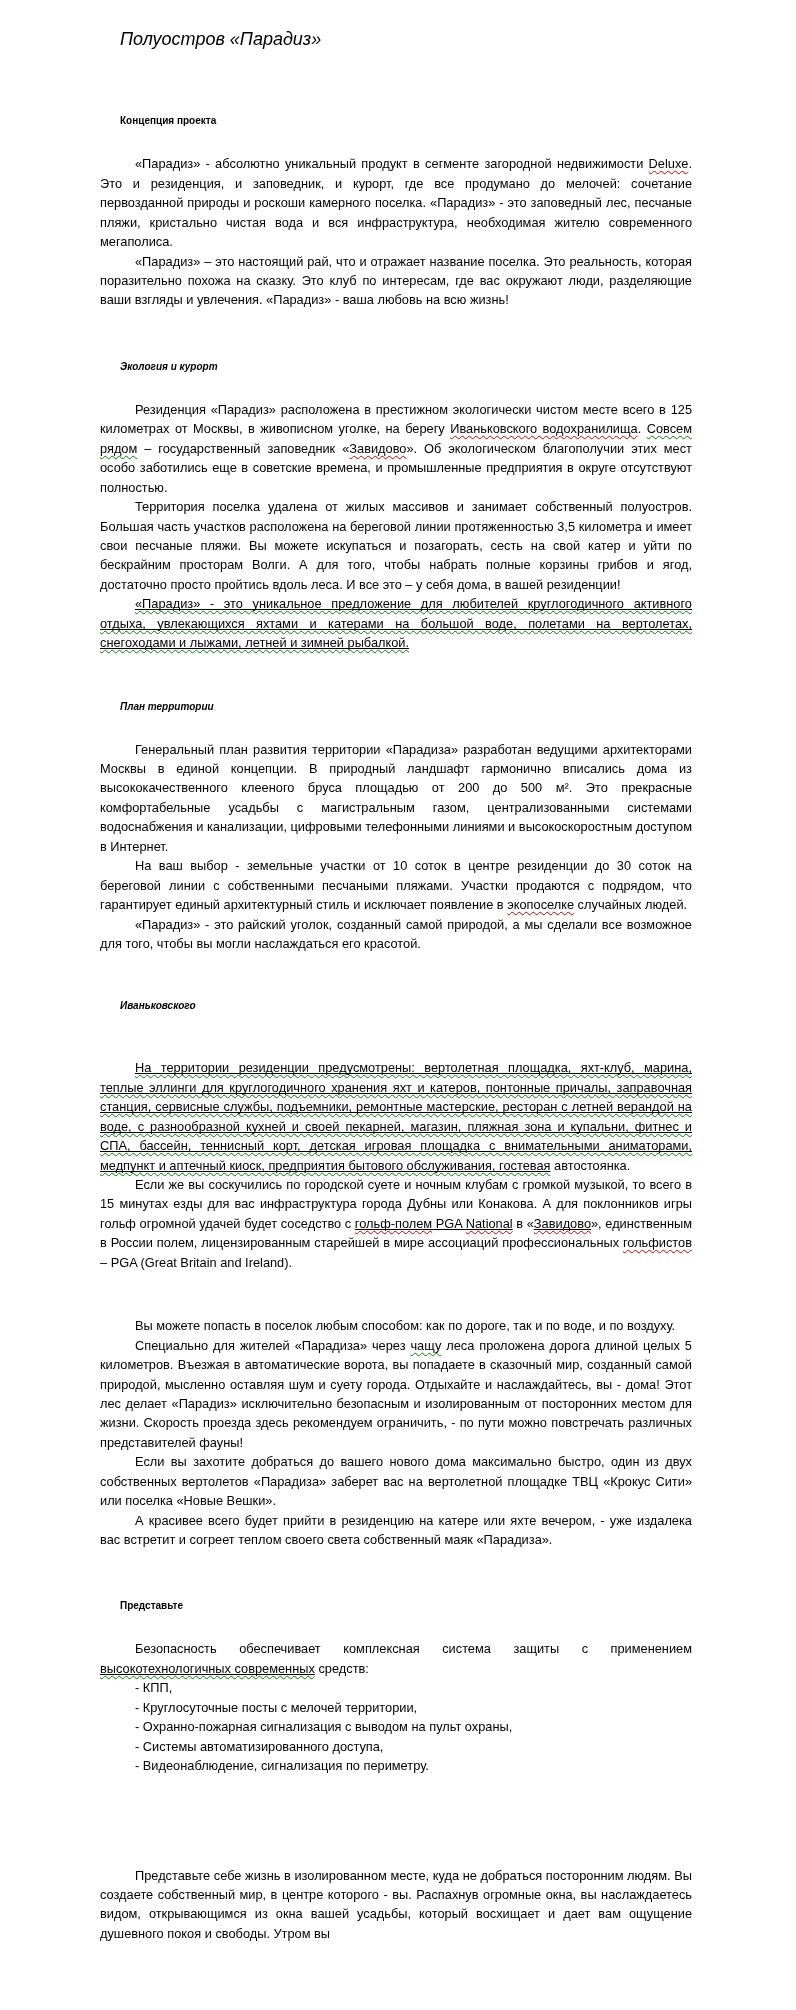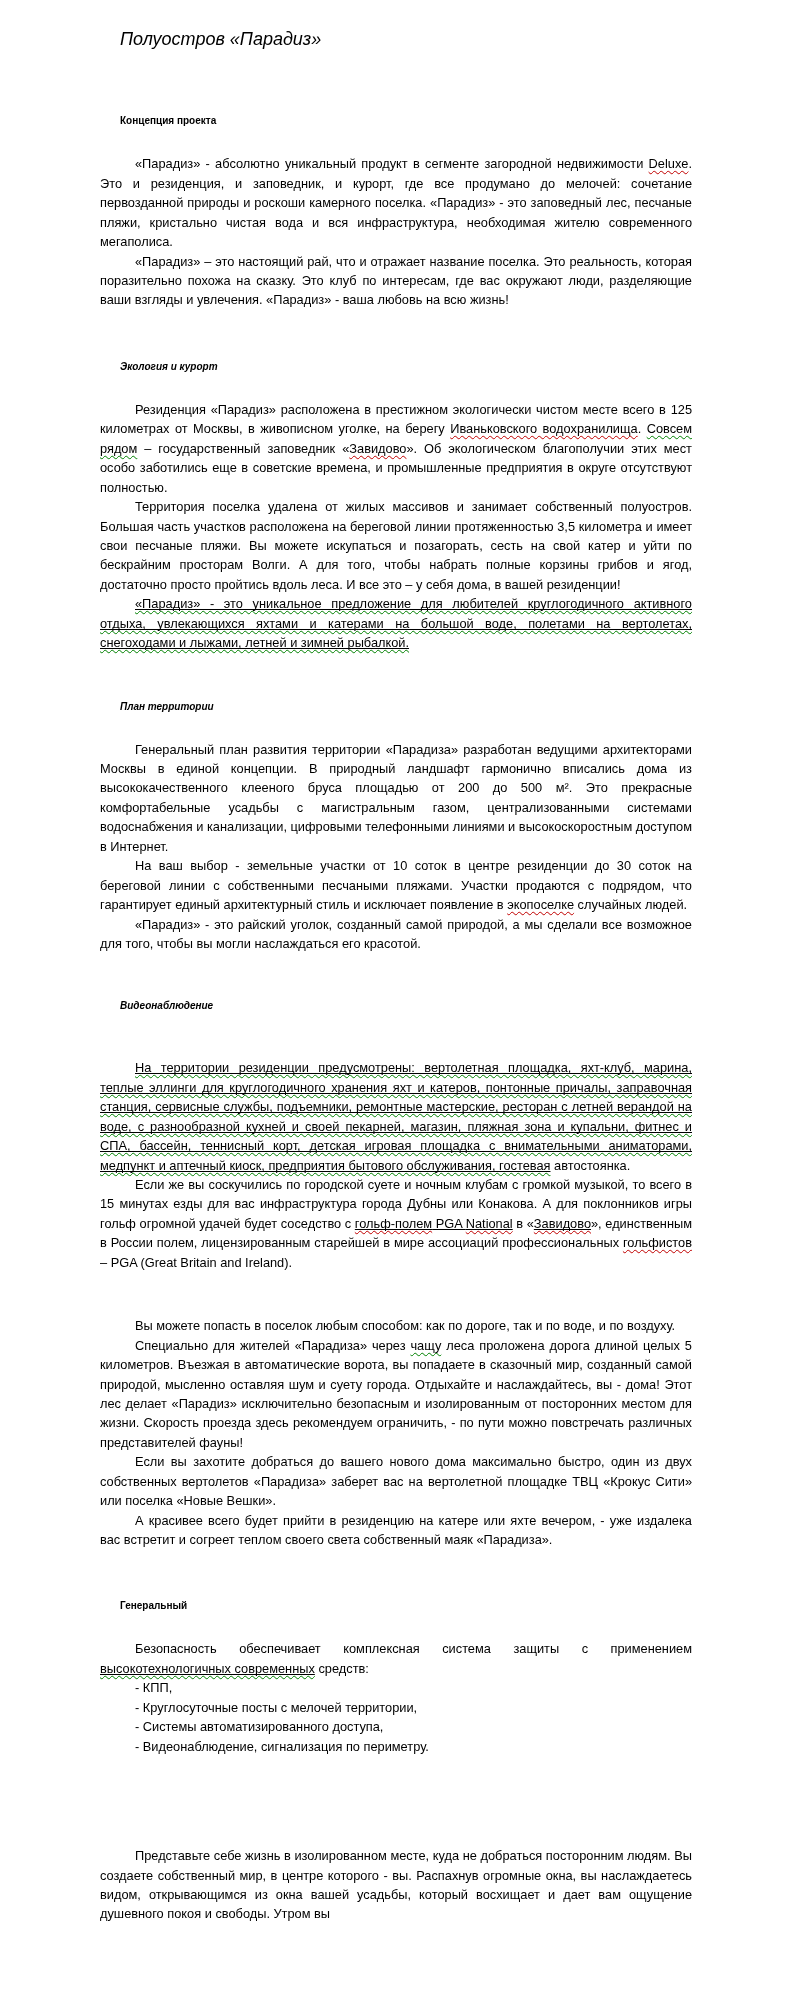--- a/index.html
+++ b/index.html
@@ -79,35 +79,36 @@
         <p class="para"><span>Территория поселка удалена от жилых массивов и  занимает собственный полуостров. Большая часть участков расположена на береговой линии протяженностью 3,5 километра и имеет свои песчаные пляжи. Вы можете искупаться и позагорать, сесть на  свой катер и уйти по  бескрайним просторам Волги.  А для того, чтобы набрать полные корзины грибов и ягод, достаточно просто пройтись вдоль леса. И все это – у себя дома, в вашей резиденции!</span></p>
         <p class="para"><span class="ul"><span class="wavy-green">«Парадиз» - это уникальное предложение для любителей круглогодичного активного отдыха,  увлекающихся  яхтами и катерами на большой воде,  полетами на вертолетах, снегоходами и лыжами, летней и зимней рыбалкой.</span></span></p>
       </section>
       <section class="sec-plan">
         <h2 class="heading it">План территории</h2>
         <p class="para"><span>Генеральный план развития территории «Парадиза»  разработан ведущими архитекторами Москвы в единой концепции. В природный ландшафт гармонично вписались дома из высококачественного клееного бруса площадью от 200 до 500 м². Это прекрасные комфортабельные усадьбы с магистральным газом, централизованными системами водоснабжения и канализации, цифровыми телефонными линиями и высокоскоростным доступом в Интернет.</span></p>
         <p class="para"><span>На ваш выбор - земельные участки  от 10 соток  в центре резиденции до 30 соток на береговой линии с собственными песчаными пляжами. Участки продаются с подрядом, что гарантирует единый архитектурный стиль и исключает появление в </span><span class="wavy-red">экопоселке</span><span> случайных людей.</span></p>
         <p class="para"><span>«Парадиз» - это райский уголок, созданный самой природой, а мы сделали все возможное для того, чтобы вы могли наслаждаться его красотой.</span></p>
       </section>
       <section class="sec-infra">
-        <h2 class="heading it">Видеонаблюдение</h2>
+        <h2 class="heading it">Иваньковского</h2>
         <p class="para"><span class="ul"><span class="wavy-green">На территории резиденции предусмотрены:  вертолетная площадка,  яхт-клуб,  марина,  теплые эллинги для круглогодичного хранения яхт и катеров, понтонные причалы,  заправочная станция,  сервисные службы,  подъемники, ремонтные мастерские, ресторан с летней верандой на воде, с разнообразной кухней и своей  пекарней,  магазин,  пляжная зона  и  купальни,  фитнес  и  СПА,  бассейн, теннисный корт,  детская игровая площадка с внимательными аниматорами, медпункт  и  аптечный  киоск,  предприятия  бытового  обслуживания,  гостевая</span></span><span> автостоянка.</span></p>
         <p class="para"><span>Если же вы соскучились по городской суете и ночным клубам с громкой музыкой, то всего в 15 минутах езды для вас инфраструктура города Дубны или Конакова. А для поклонников  игры  гольф огромной удачей будет соседство с </span><span class="ul"><span class="wavy-red">гольф-полем</span></span><span class="ul"><span> PGA </span></span><span class="ul"><span class="wavy-red">National</span></span><span> в «</span><span class="ul"><span class="wavy-red">Завидово</span></span><span>», единственным в России полем, лицензированным старейшей в мире ассоциаций профессиональных </span><span class="wavy-red">гольфистов</span><span> – PGA (Great Britain and Ireland).</span></p>
       </section>
       <section class="sec-transport">
         <p class="para"><span>Вы можете попасть в поселок любым способом: как по дороге, так и по воде, и по воздуху.</span></p>
         <p class="para"><span>Специально для жителей «Парадиза» через </span><span class="wavy-green">чащу</span><span> леса проложена дорога длиной целых 5 километров. Въезжая в автоматические ворота, вы попадаете в сказочный мир, созданный самой природой, мысленно оставляя шум и суету города. Отдыхайте и наслаждайтесь, вы - дома! Этот лес делает «Парадиз» исключительно безопасным и изолированным от посторонних местом для жизни. Скорость проезда здесь рекомендуем ограничить, - по пути можно повстречать различных представителей фауны!</span></p>
         <p class="para"><span>Если вы захотите добраться до вашего нового дома максимально быстро, один из двух собственных вертолетов «Парадиза» заберет вас на вертолетной площадке ТВЦ «Крокус Сити» или поселка «Новые Вешки».</span></p>
         <p class="para"><span>А красивее всего будет прийти в резиденцию на катере или яхте вечером, - уже издалека вас встретит и согреет теплом своего света собственный маяк «Парадиза».</span></p>
       </section>
       <section class="sec-security">
-        <h2 class="heading">Генеральный</h2>
+        <h2 class="heading">Представьте</h2>
         <p class="para"><span>Безопасность   обеспечивает  комплексная  система  защиты  с  применением </span><span class="ul"><span class="wavy-green">высокотехнологичных современных</span></span><span> средств:</span></p>
         <p class="para list"><span>- КПП,</span></p>
         <p class="para list"><span>- Круглосуточные посты с мелочей территории,</span></p>
+        <p class="para list"><span>- Охранно-пожарная сигнализация с выводом на пульт охраны,</span></p>
         <p class="para list"><span>- Системы автоматизированного доступа,</span></p>
         <p class="para list"><span>- Видеонаблюдение, сигнализация по периметру.</span></p>
       </section>
       <section class="sec-closing">
         <p class="para"><span>Представьте  себе  жизнь  в  изолированном  месте,  куда  не  добраться посторонним  людям.  Вы  создаете  собственный  мир,  в  центре  которого - вы. Распахнув огромные окна,  вы наслаждаетесь видом,  открывающимся из окна вашей усадьбы, который  восхищает  и дает вам ощущение душевного покоя и свободы. Утром  вы </span></p>
       </section>
     </main>
 </div>
 
 </body></html>

